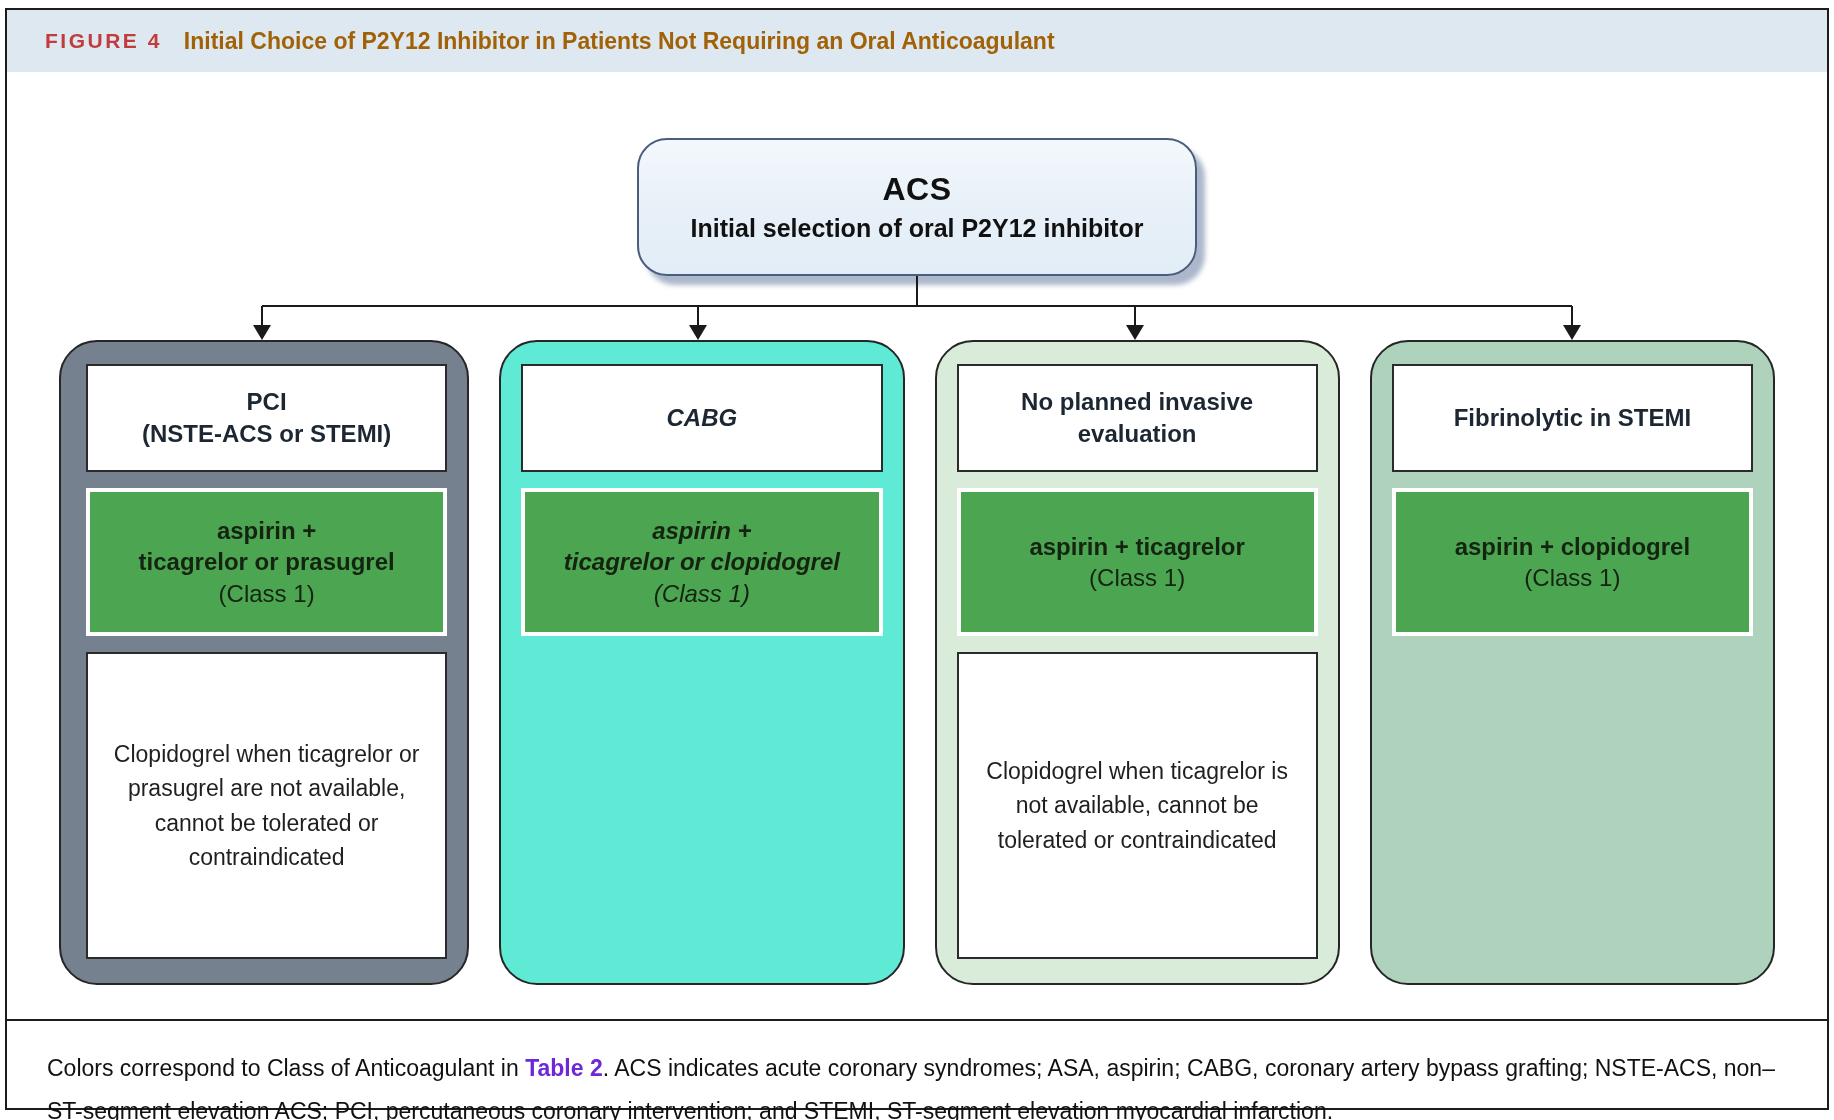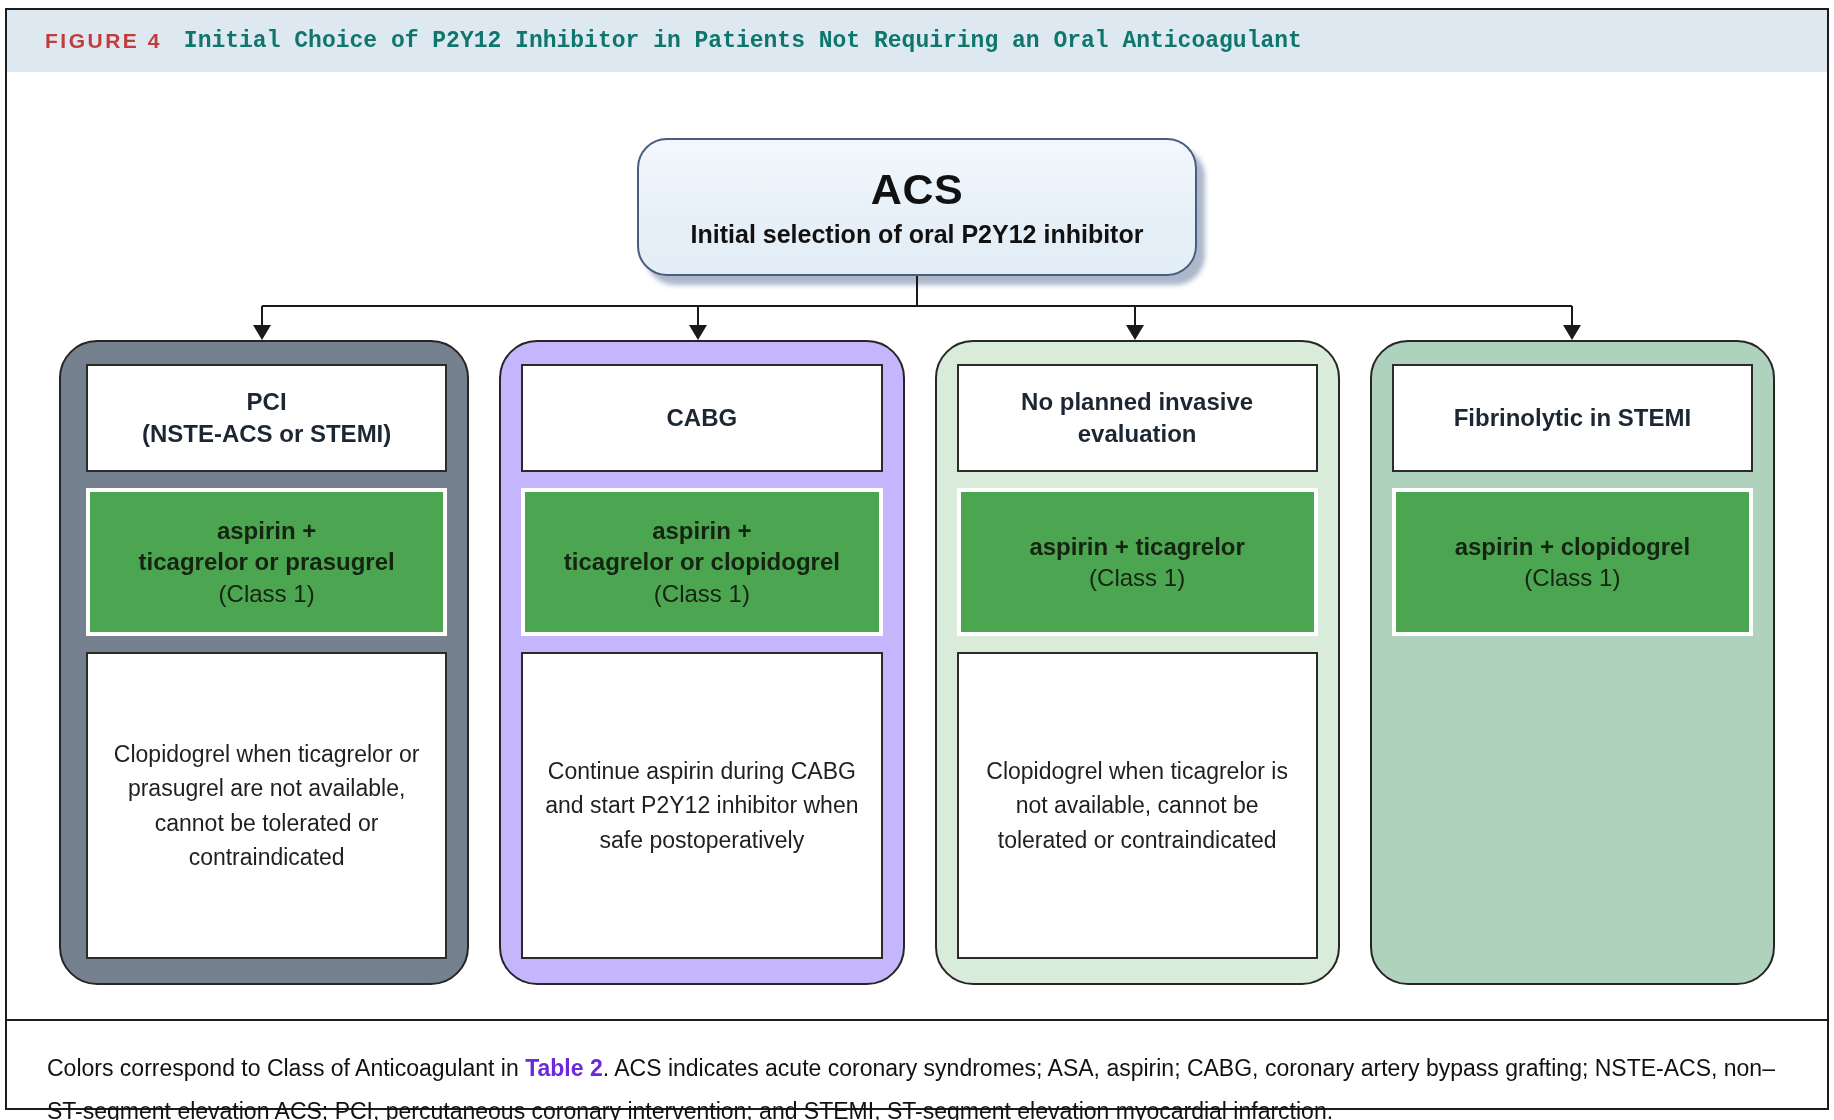--- a/index.html
+++ b/index.html
@@ -8,46 +8,46 @@
     position: absolute; left: 5px; top: 8px; width: 1824px; height: 1102px;
     border: 2px solid #1c1c1c; background: #ffffff;
     display: flex; flex-direction: column; gap: 34px;
   }
   
   .header-band {
     height: 62px; flex: none; background: #dee8f1;
     display: flex; align-items: center; padding-left: 38px; gap: 22px;
   }
   .fig-label { color: #c23b3d; font-weight: bold; font-size: 21px; letter-spacing: 2.5px; }
-  .fig-title { color: #0f766e; font-weight: bold; font-size: 23px; font-family: Liberation Mono, monospace; }
+  .fig-title { color: #a16207; font-weight: bold; font-size: 23px; }
 
   
   .chart-area { flex: none; display: flex; flex-direction: column; align-items: center; }
   .root-box {
     margin-top: 32px; width: 560px; height: 138px;
     background: linear-gradient(180deg, #f3f8fc 0%, #e7f0f8 55%, #e2edf7 100%);
     border: 2px solid #4a5d7d; border-radius: 30px;
     box-shadow: 8px 9px 5px rgba(128, 144, 175, 0.65);
     display: flex; flex-direction: column; align-items: center; justify-content: center; gap: 6px;
   }
-  .root-title { font-size: 43px; font-weight: bold; color: #111111; letter-spacing: 0.5px; }
+  .root-title { font-size: 32px; font-weight: bold; color: #111111; letter-spacing: 0.5px; }
   .root-subtitle { font-size: 25px; font-weight: bold; color: #111111; }
 
   .connectors { display: block; width: 1820px; height: 64px; flex: none; }
 
   .branch-row {
     width: 1820px; height: 645px; flex: none;
     display: flex; gap: 30px; padding: 0 52px;
   }
   .branch {
     flex: 1 1 0; border: 2px solid #262626; border-radius: 38px;
     padding: 22px 20px 24px; display: flex; flex-direction: column; gap: 16px;
   }
   .branch--slate     { background: #75818e; padding-left: 25px; }
-  .branch--blue      { background: #c4b5fd; }
+  .branch--blue      { background: #5eead4; font-style: italic; }
   .branch--palegreen { background: #d9ecd9; justify-content: center; }
   .branch--sage      { background: #afd2bc; }
 
   .cond-box {
     height: 108px; flex: none; background: #ffffff; border: 2px solid #2b2b2b;
     display: flex; align-items: center; justify-content: center; text-align: center;
   }
   .cond-box span { font-size: 24px; font-weight: bold; color: #1d2733; line-height: 1.35; white-space: pre-line; }
   .rec-box {
     height: 148px; flex: none; background: #4ca551; border: 4px solid #ffffff;
@@ -117,23 +117,20 @@
 
       <div class="branch branch--blue">
         <div class="cond-box">
           <span>CABG</span>
         </div>
         <div class="rec-box">
           <div class="rec-main">aspirin +
 ticagrelor or clopidogrel</div>
           <div class="rec-class">(Class 1)</div>
         </div>
-        <div class="note-box">
-          <span>Continue aspirin during CABG and start P2Y12 inhibitor when safe postoperatively</span>
-        </div>
       </div>
 
       <div class="branch branch--palegreen">
         <div class="cond-box">
           <span>No planned invasive
 evaluation</span>
         </div>
         <div class="rec-box">
           <div class="rec-main">aspirin + ticagrelor</div>
           <div class="rec-class">(Class 1)</div>

